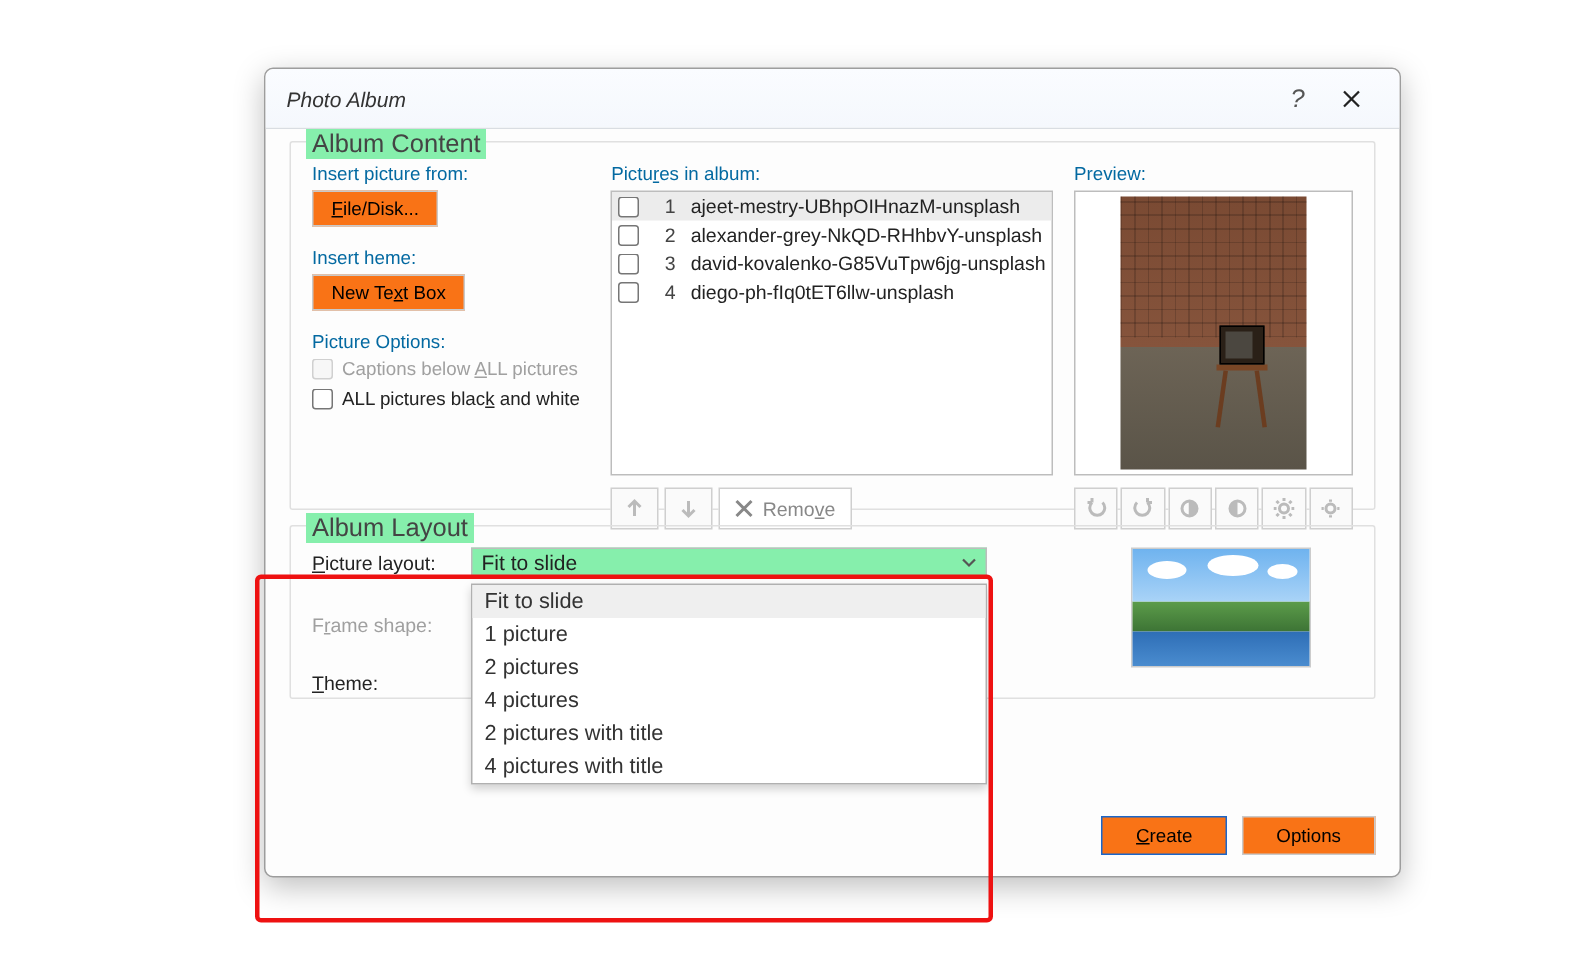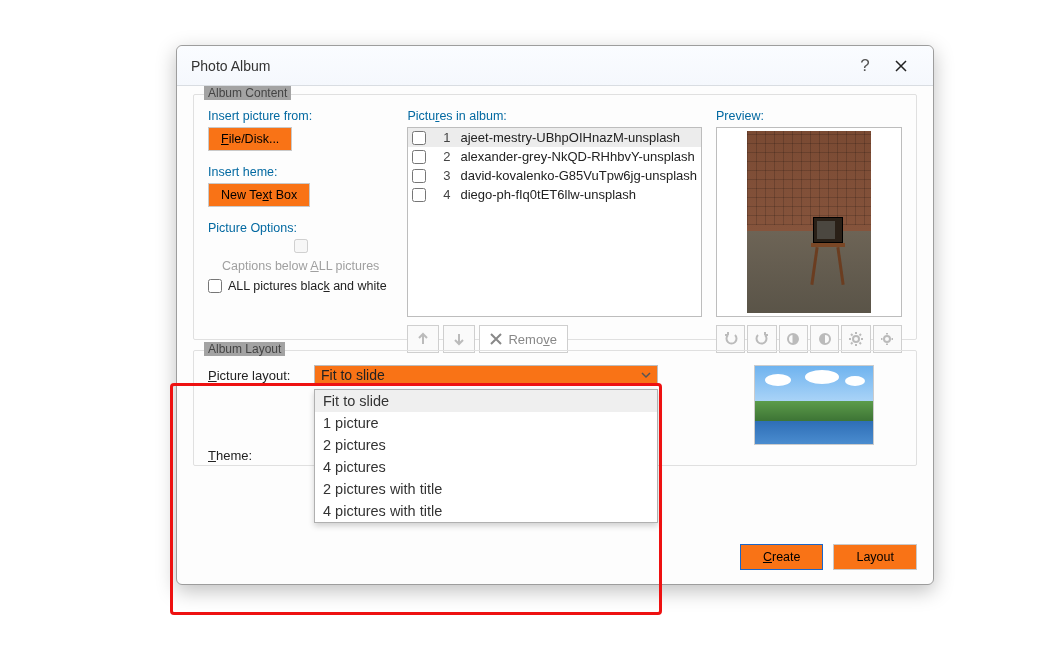--- a/index.html
+++ b/index.html
@@ -19,42 +19,43 @@
   border-radius: 6px;
   box-shadow: 0 6px 20px rgba(0,0,0,0.25);
 }
 .titlebar {
   display: flex; align-items: center;
   height: 40px;
   padding: 0 14px;
   background: linear-gradient(#fafcff, #f5f8fd);
   border-bottom: 1px solid #d9dde2;
   border-radius: 6px 6px 0 0;
+  font-style: italic;
 }
 .titlebar .title { flex: 1; font-size: 14px; color: #333; }
 .titlebar .ctl {
   width: 36px; height: 28px;
   display: flex; align-items: center; justify-content: center;
   color: #555; cursor: pointer;
 }
 .titlebar svg { width: 14px; height: 14px; }
 .body { padding: 8px 16px 14px; }
 .group {
   border: 1px solid #e0e0e0;
   border-radius: 2px;
   margin-bottom: 10px;
   padding: 14px 14px 14px;
   position: relative;
 }
 .group-title {
   position: absolute;
   top: -9px; left: 10px;
-  background: #a3a3a3;
+  background: #86efac;
   padding: 0 4px;
-  font-size: 12px;
+  font-size: 17px;
   color: #444;
 }
 .content-cols { display: flex; gap: 14px; }
 .col-left { width: 196px; }
 .col-mid { flex: 1; }
 .col-right { width: 186px; }
 .lbl { margin-bottom: 4px; font-size: 12.5px; color: #0369a1; }
 .btn {
   background: #f97316;
   border: 1px solid #c9c9c9;
@@ -98,28 +99,28 @@
 .removebtn svg { width: 12px; height: 12px; stroke: currentColor; stroke-width: 2; }
 .preview-box {
   border: 1px solid #bdbdbd;
   background: #fff;
   height: 190px;
   display: flex; align-items: center; justify-content: center;
 }
 .preview-tools { display: flex; gap: 2px; margin-top: 8px; }
 .chk { display: flex; align-items: center; gap: 6px; margin-bottom: 6px; font-size: 12.5px; }
 .chk input { width: 14px; height: 14px; }
-.muted { color: #a0a0a0; flex-direction: column; }
+.muted { color: #a0a0a0; }
 .form-row { display: flex; align-items: center; gap: 10px; margin-bottom: 24px; }
 .form-row .flab { width: 96px; font-size: 13px; }
 .selectbox {
   flex: 1;
   display: flex; align-items: center; justify-content: space-between;
   border: 1px solid #bdbdbd;
-  background: #f97316;
+  background: #86efac;
   padding: 2px 6px;
   height: 20px;
   font-size: 14px;
   position: relative;
 }
 .selectbox svg { width: 10px; height: 10px; }
 .dropdown {
   position: absolute;
   left: -1px; top: 23px;
   width: calc(100% + 2px);
@@ -346,17 +347,17 @@
         </div>
         <div class="land"></div>
         <div class="water"></div>
       </div>
     </div>
 
   </div>
 
   <div class="footer">
     <button class="btn btn-primary"><span class="u">C</span>reate</button>
-    <button class="btn">Layout</button>
+    <button class="btn">Options</button>
   </div>
 </div>
 
 <div class="red-box" id="redbox" style="left: 170px; top: 383px; width: 492px; height: 232px;"></div>
 
 </body></html>

